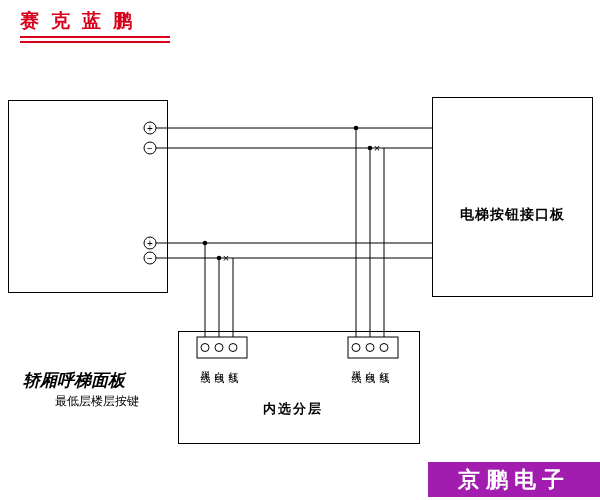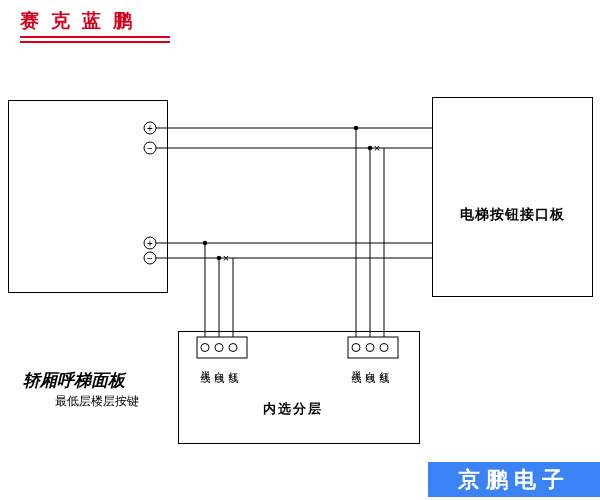--- a/index.html
+++ b/index.html
@@ -29,21 +29,21 @@
   .wire-lbl{
     position:absolute;width:13px;height:34px;top:31px;
     writing-mode:vertical-rl;font-size:10px;letter-spacing:2px;line-height:13px;
     white-space:nowrap;
   }
   
   .wires-svg{position:absolute;left:0;top:0;width:600px;height:500px;}
   
   .footer{
     position:absolute;right:0;top:462px;width:172px;height:35px;
-    background:#3b82f6;color:#fff;font-size:22px;font-weight:bold;
+    background:#a21caf;color:#fff;font-size:22px;font-weight:bold;
     letter-spacing:6px;display:flex;align-items:center;justify-content:center;
   }
 </style>
 </head>
 <body>
 
 <div class="stage">
 
   <div class="logo">
     <div class="logo-cn">赛克蓝鹏</div>

